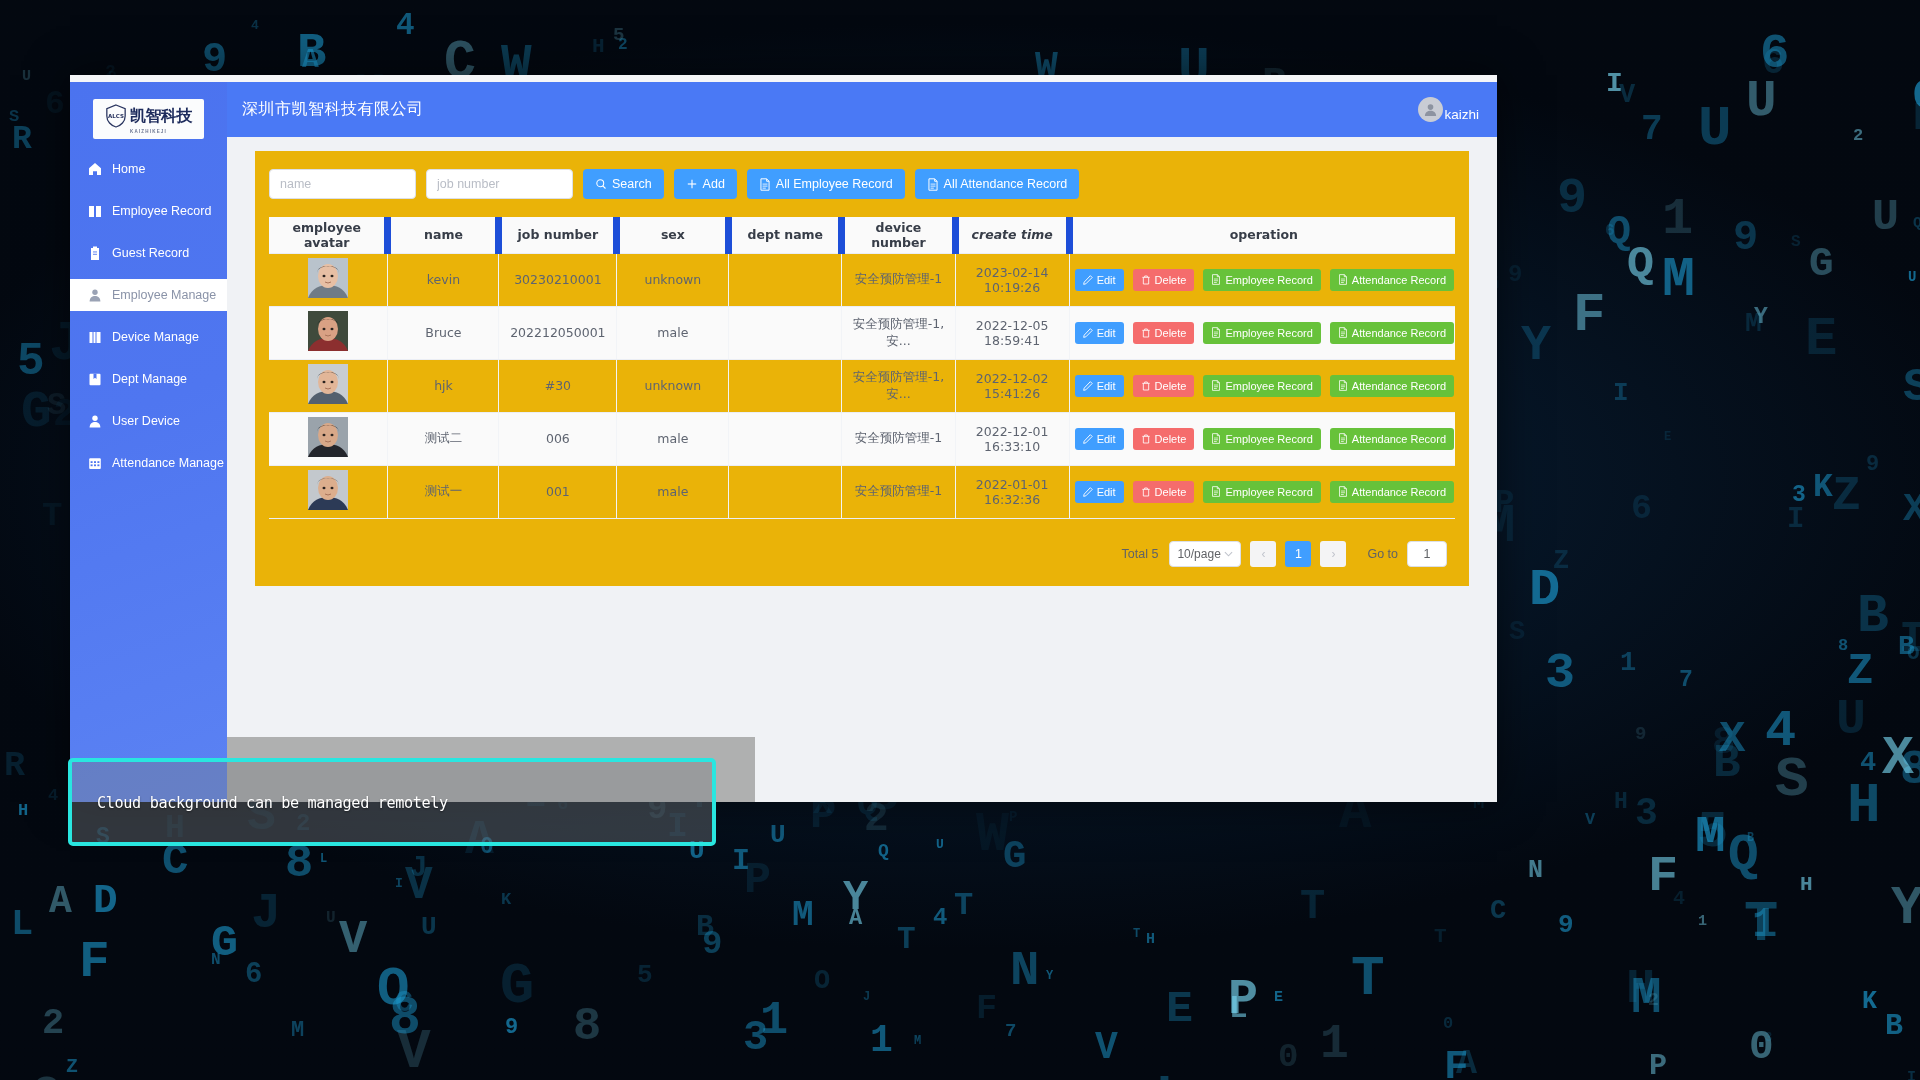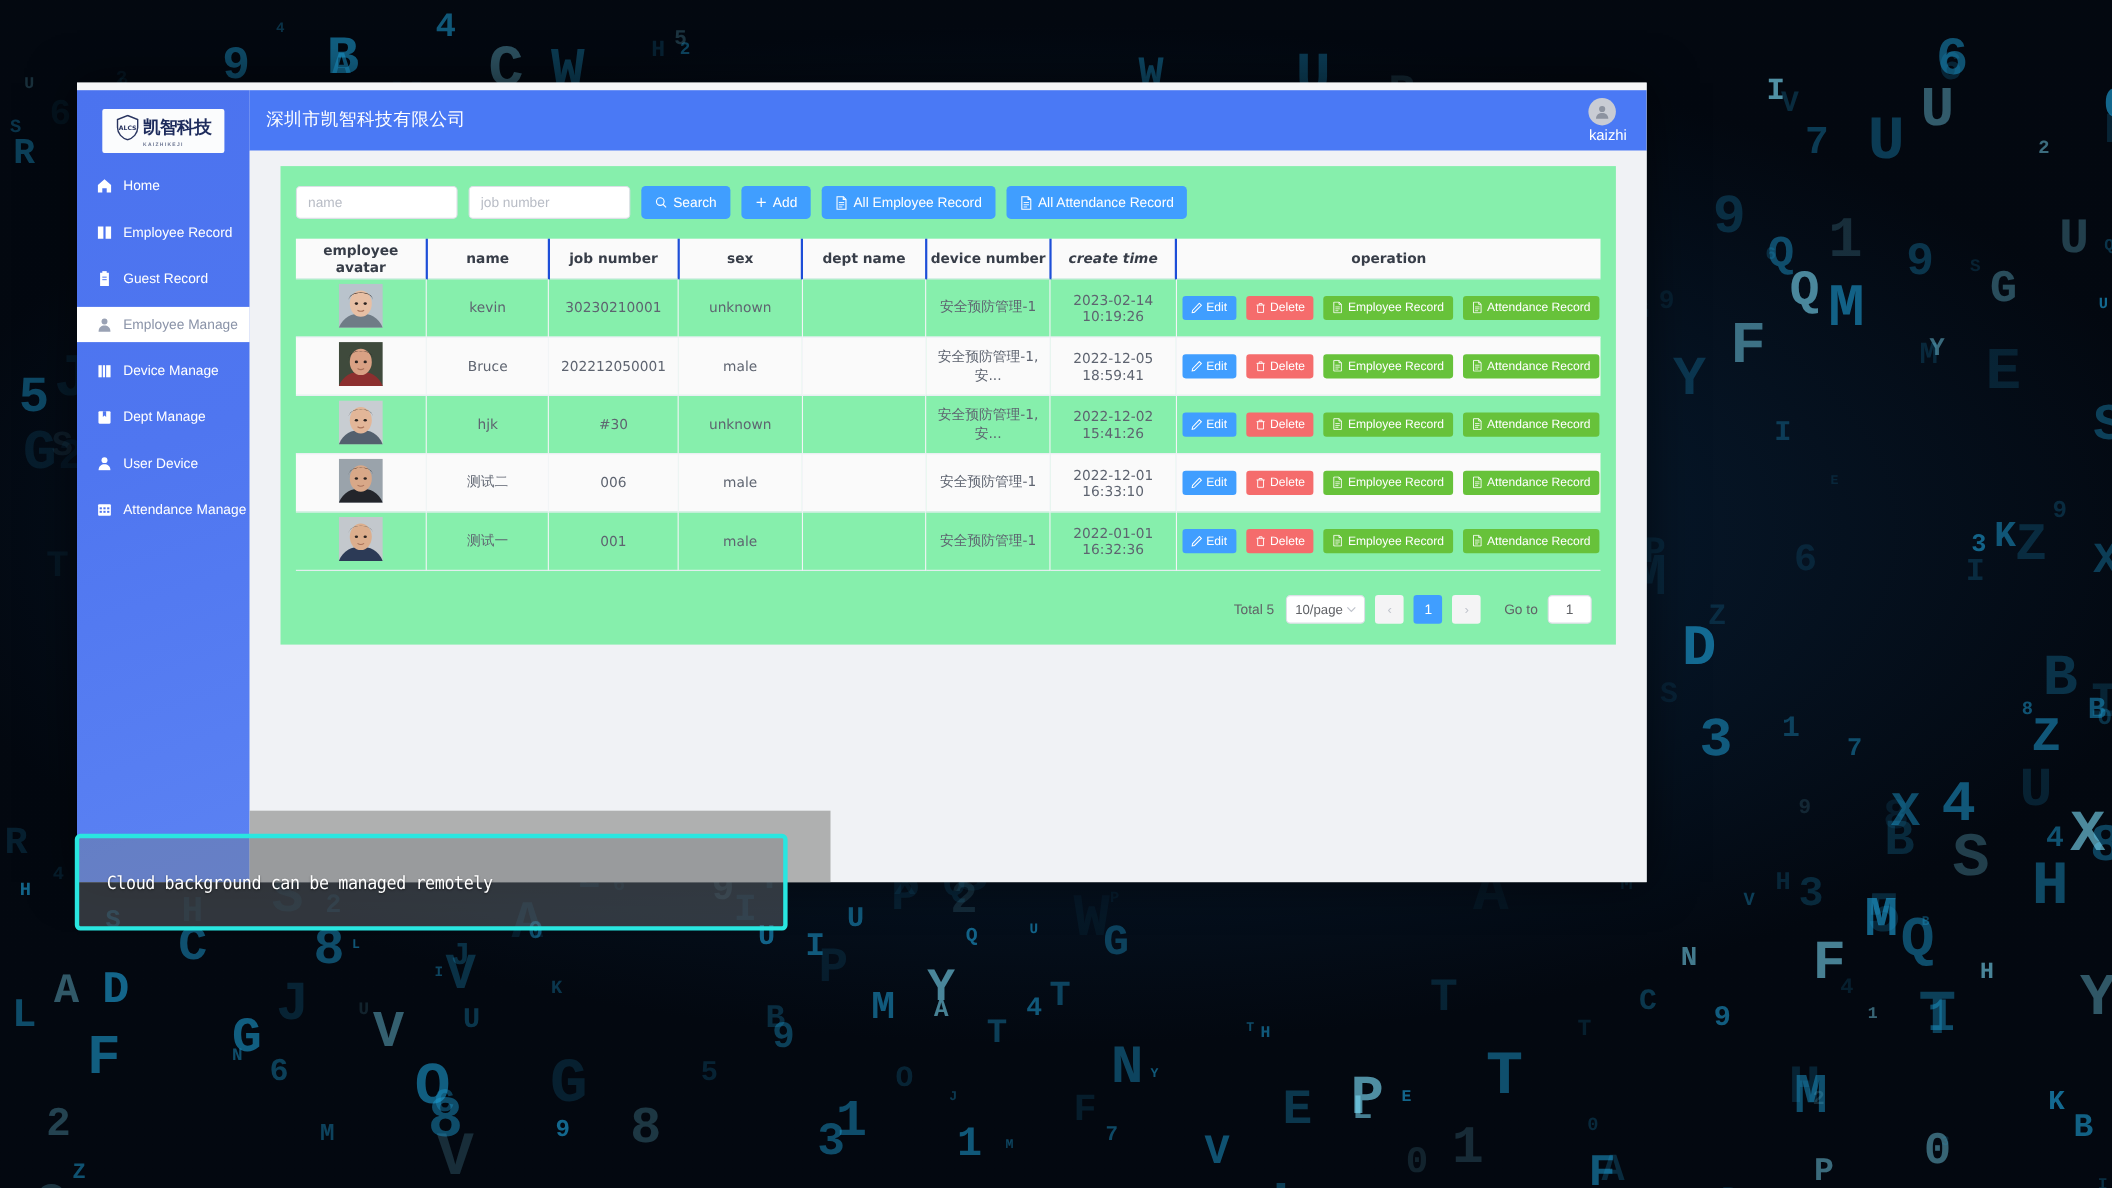--- a/index.html
+++ b/index.html
@@ -84,34 +84,34 @@
     position:absolute; left:157px; top:7px; width:1270px; height:55px;
     background:#4a79f5;
     display:flex; align-items:center; justify-content:space-between;
     padding:0 18px 0 15px;
   }
   #company-title {
     color:#ffffff; font-size:16px; font-weight:400;
     font-family:"DejaVu Sans", sans-serif;
     letter-spacing:0.5px;
   }
-  #user-box { display:flex; align-items:flex-start; gap:1px;flex-direction:column; }
+  #user-box { display:flex; align-items:flex-end; gap:1px; }
   #avatar-circle {
     width:25px; height:25px; border-radius:50%;
     background:#c9ccd4; display:flex; align-items:center; justify-content:center;
   }
   #user-name { color:#fff; font-size:13.5px; }
 
   
   #content {
     position:absolute; left:157px; top:62px; width:1270px; height:665px;
     background:#f0f2f5; padding:14px 28px 0 28px;
   }
   #panel {
-    background:#86efac; width:1214px; padding:18px 14px 8px 14px;
+    background:#eab308; width:1214px; padding:18px 14px 8px 14px;
     min-height:435px;
   }
 
   
   #toolbar { display:flex; align-items:center; gap:10px; padding:0 2px 0 0; }
   .txt-input {
     width:147px; height:30px; border:1px solid #dcdfe6; border-radius:4px;
     font-size:12.5px; color:#333; padding:0 10px; outline:none;
     font-family:"Liberation Sans", sans-serif; background:#fff;
   }
@@ -132,21 +132,21 @@
     font-size:12.5px; font-weight:700; height:36px;
     border-bottom:1px solid #ebeef5; text-align:center;
     font-family:"DejaVu Sans", sans-serif;
   }
   #tbl td {
     height:53px; text-align:center; font-size:12.5px; color:#5e6470;
     border-bottom:1px solid #ebeef5;
     border-right:1px solid #f2f4f7;
     font-family:"DejaVu Sans", sans-serif;
   }
-  #tbl th { border-right:2px solid #1d4ed8; }
+  #tbl th { border-right:7px solid #1d4ed8; }
   #tbl tr.alt td { background:#fafafa; }
   #tbl td.op-cell { border-right:none; }
   #tbl th.op-head { border-right:none; }
 
   .avatar-img {
     width:40px; height:40px; display:inline-block; border-radius:1px;
     background-size:cover; background-position:center top;
   }
   .op-wrap { display:flex; align-items:center; justify-content:flex-start; gap:9px; padding-left:4px; }
   .btn-sm {

